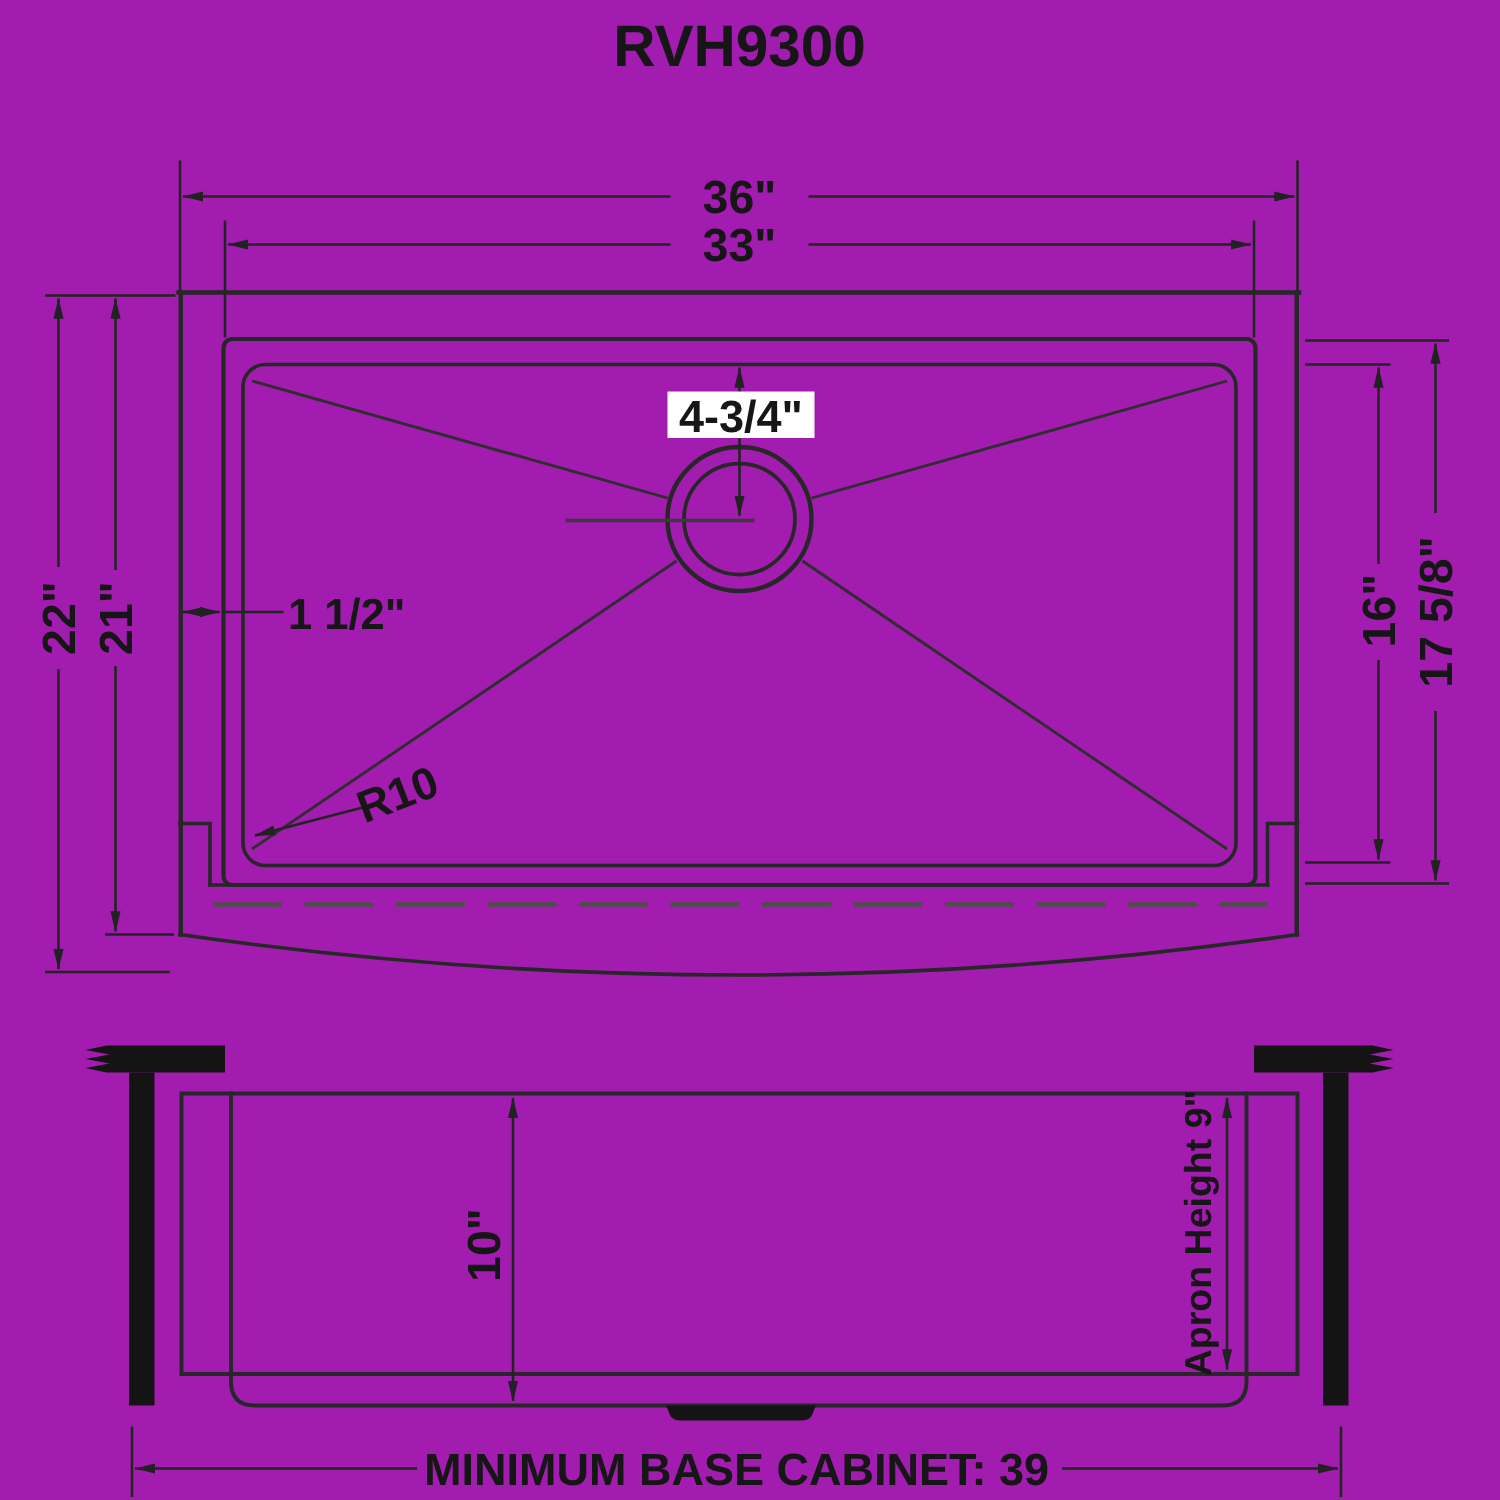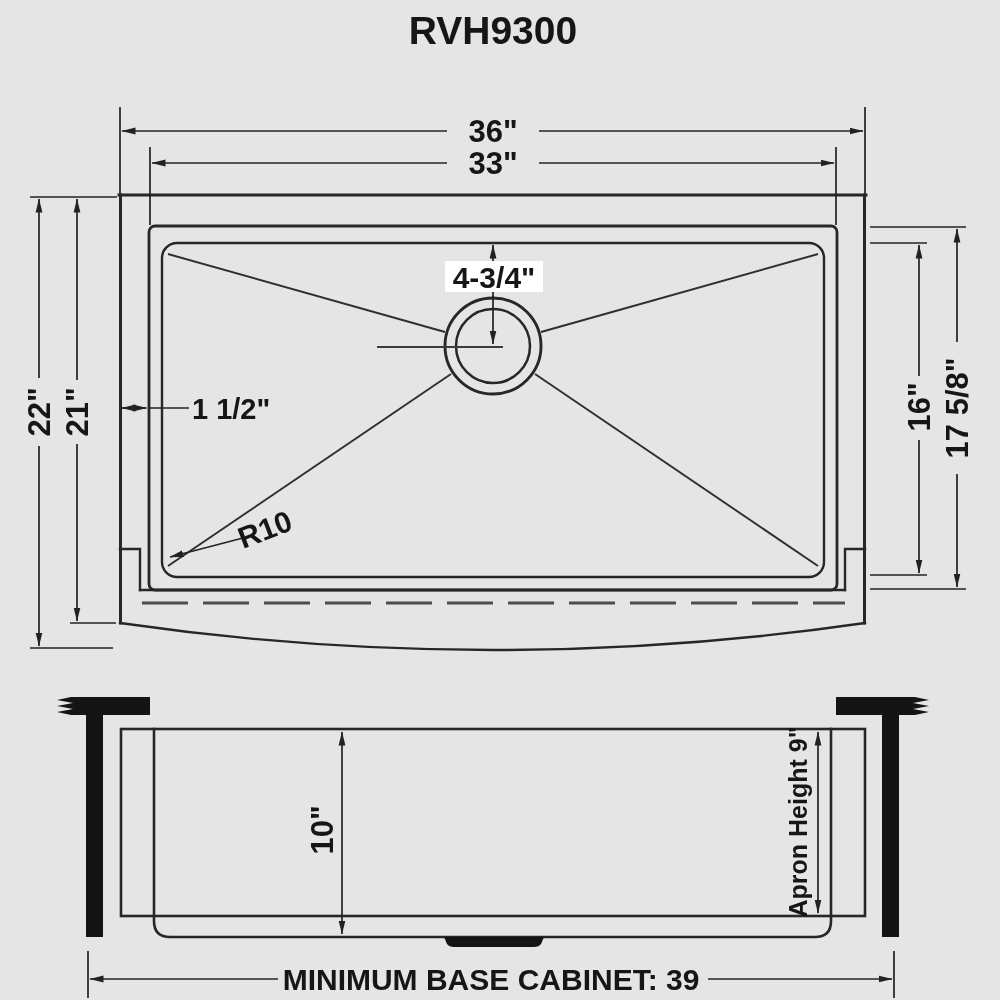--- a/index.html
+++ b/index.html
@@ -1,16 +1,16 @@
 <!DOCTYPE html>
 <html><head>
 <meta charset="utf-8">
 <style>
   html,body{margin:0;padding:0;background:#ffffff;}
-  .sheet{position:relative;width:1000px;height:1000px;background:#e5e5e5;overflow:hidden;}
+  .sheet{position:relative;width:1000px;height:1000px;background:#a21caf;overflow:hidden;}
   svg{display:block;}
   svg text{font-family:"Liberation Sans","DejaVu Sans",sans-serif;font-weight:700;fill:#161616;}
   .outline{stroke:#272727;fill:none;stroke-linecap:square;}
   .thin{stroke:#2e2e2e;fill:none;}
   .dim{stroke:#232323;stroke-width:1.7;fill:none;}
   .solidfill{fill:#141414;stroke:none;}
 </style>
 </head>
 <body>
 

